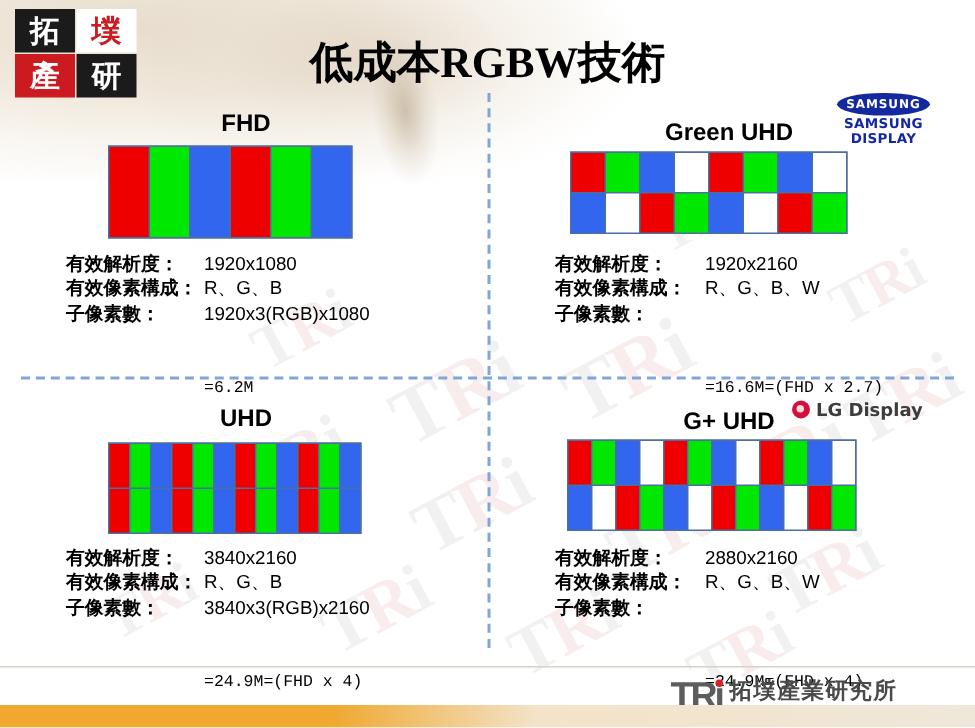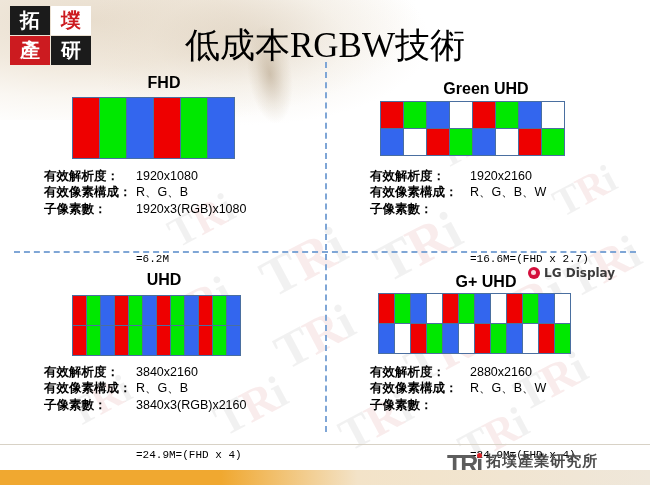--- a/index.html
+++ b/index.html
@@ -32,22 +32,22 @@
   .logo-tl{position:absolute;left:10px;top:6px;width:84px;height:62px;}
   .lgc{position:absolute;width:40px;height:29px;font-family:"DejaVu Sans",sans-serif;
        font-weight:bold;font-size:20px;line-height:29px;text-align:center;}
   .lgc.k{background:#1b1b1b;color:#ffffff;}
   .lgc.r{background:#ffffff;color:#cc1b20;}
   .lgc.r2{background:#cc1b20;color:#ffffff;}
   .lgc.k2{background:#1b1b1b;color:#ffffff;}
 
   
   .title{position:absolute;left:0;top:22px;width:650px;text-align:center;
-    font-family:"Liberation Serif","DejaVu Serif",serif;font-weight:normal;
-    font-size:35px;color:#000;letter-spacing:0px;}
+    font-family:"Liberation Serif","DejaVu Serif",serif;font-weight:bold;
+    font-size:29px;color:#000;letter-spacing:0px;}
 
   
   .vsep{position:absolute;left:325px;top:62px;width:0;height:370px;
     border-left:2px dashed #7fa6d6;}
   .hsep{position:absolute;left:14px;top:251px;width:622px;height:0;
     border-top:2px dashed #7fa6d6;}
 
   
   .quad{position:absolute;}
   .qtitle{font-family:"Liberation Sans","DejaVu Sans",sans-serif;font-weight:bold;
@@ -332,20 +332,24 @@
         <div class="srow">
           <span class="slab" style="min-width: 100px;">子像素數：</span>
         </div>
         <div class="srow">
           <span class="slab" style="min-width: 100px;"></span>
           <span class="scont">=24.9M=(FHD x 4)</span>
         </div>
       </div>
     </div>
 
+  <div class="samsung">
+    <div class="sam-el">SAMSUNG</div>
+    <div class="sam-txt">SAMSUNG DISPLAY</div>
+  </div>
 
   <div class="lg">
     <span class="lg-mark"></span>
     <span class="lg-txt">LG Display</span>
   </div>
 
   <div class="hrule"></div>
 
   <div class="tri">
     <span class="tri-mark">TRi<span class="tri-dot"></span></span>

